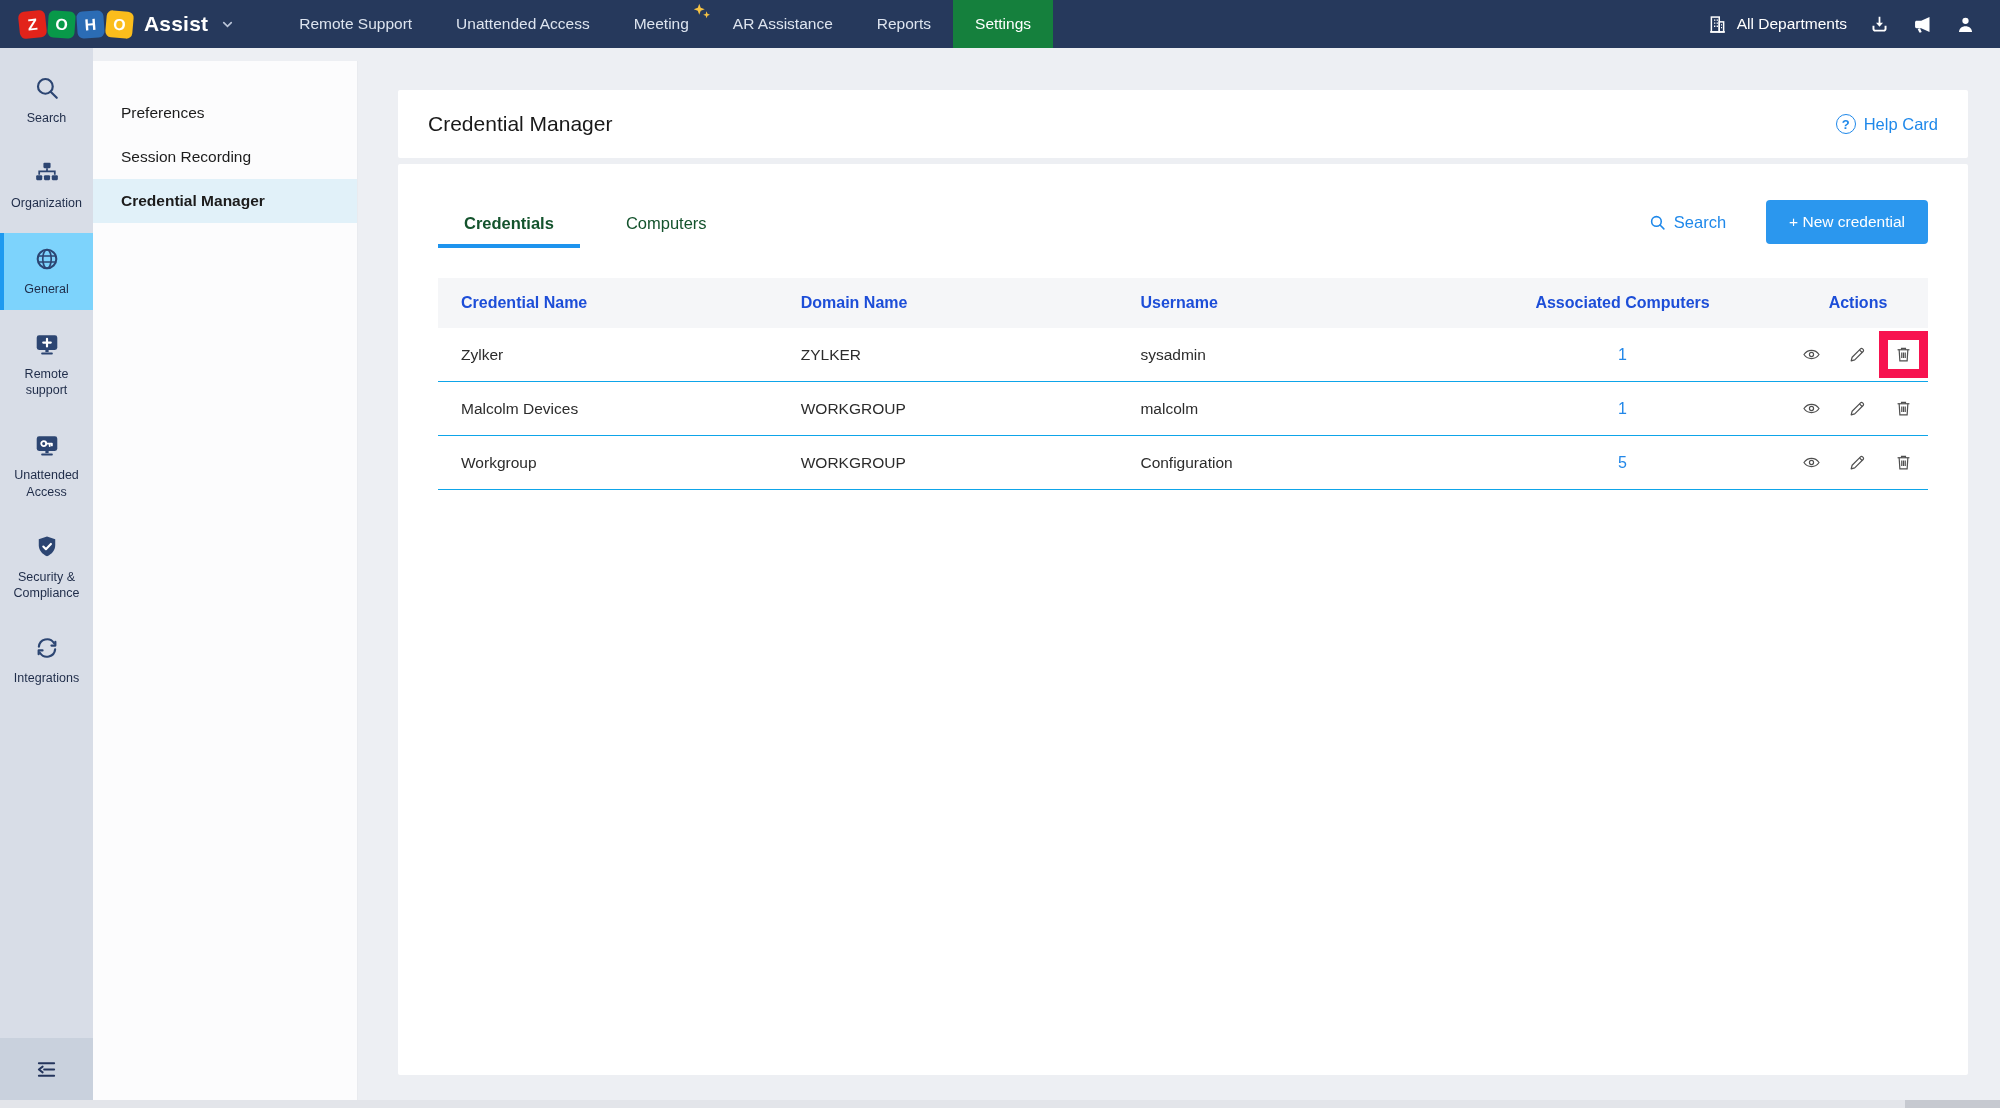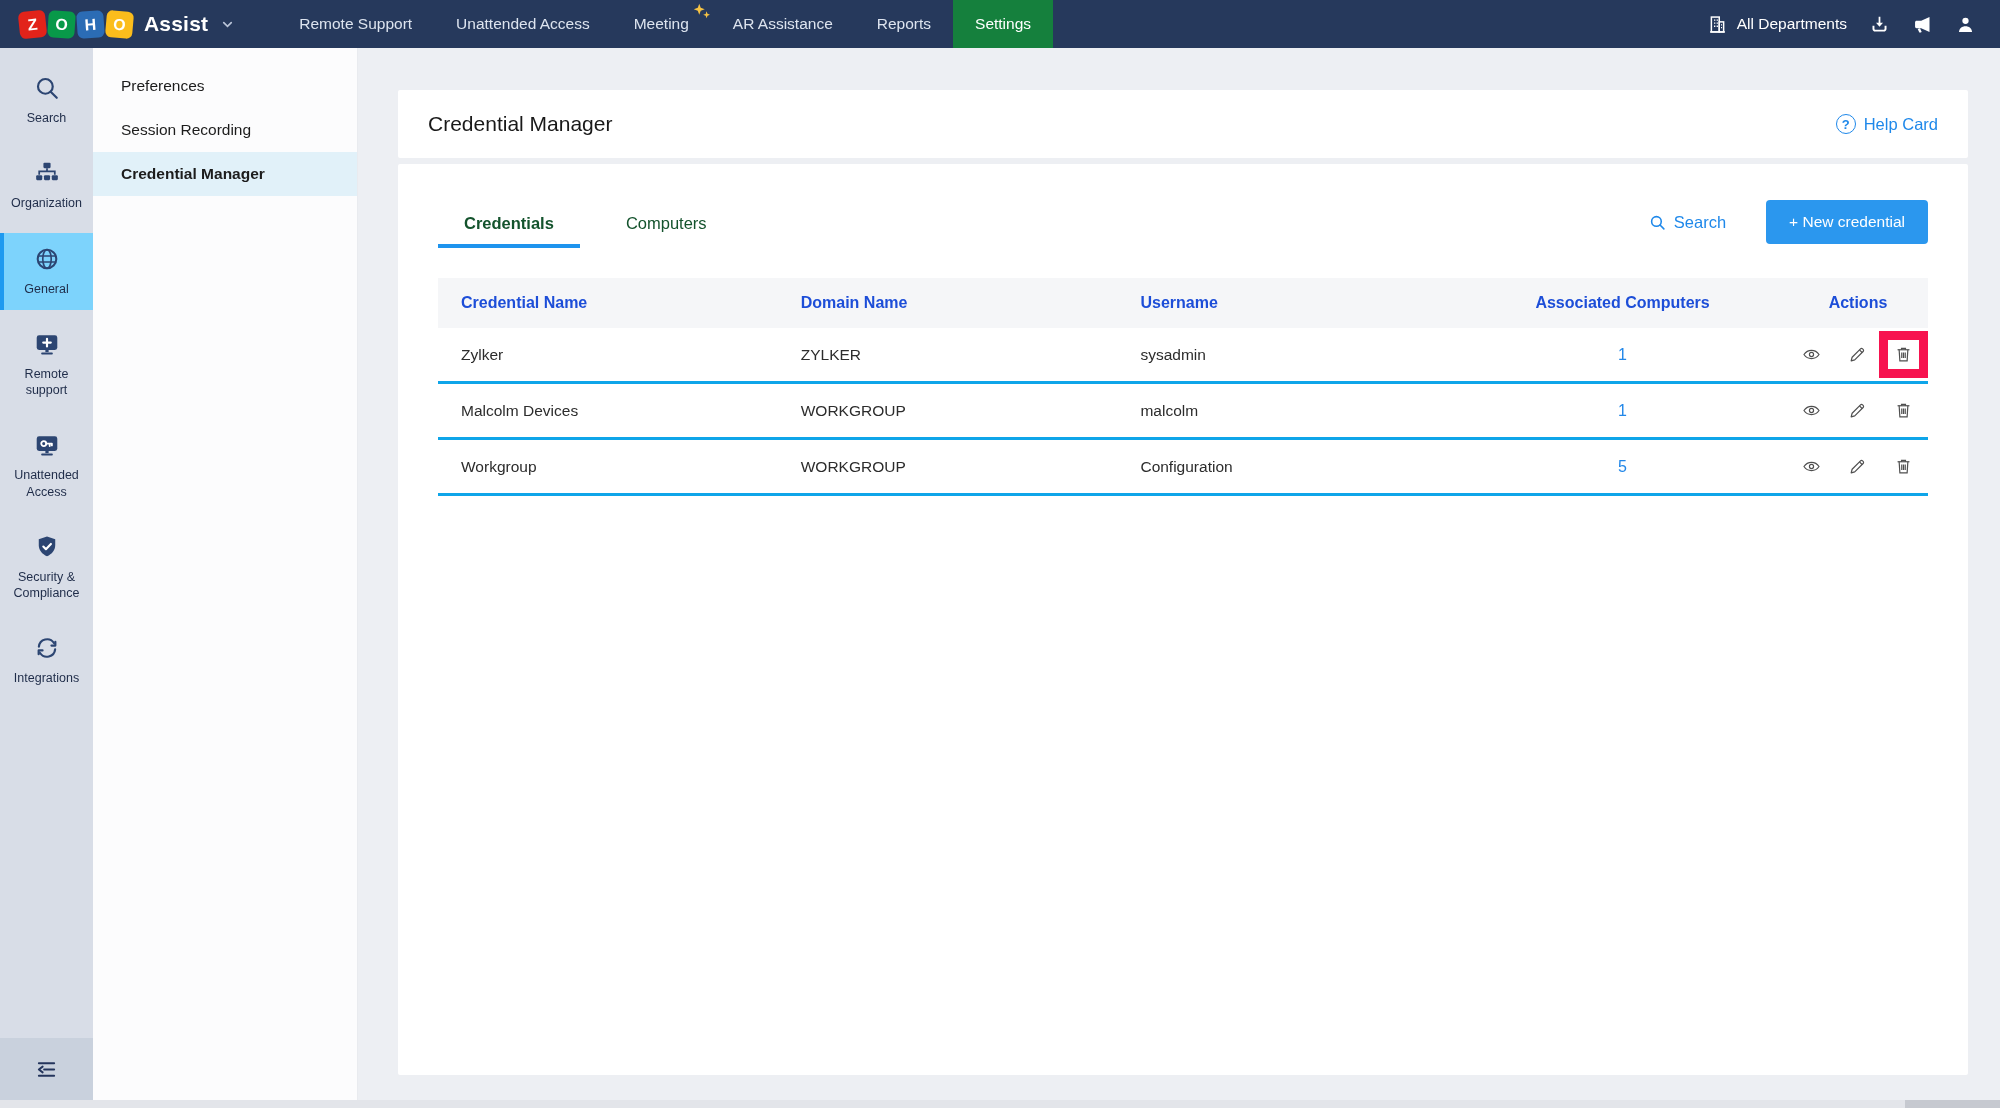--- a/index.html
+++ b/index.html
@@ -28,21 +28,21 @@
   .dept { display:flex; align-items:center; gap:9px; font-size:15.5px; cursor:pointer; }
   .nav-right svg { width:21px; height:21px; color:#fff; cursor:pointer; flex:none; }
   
   .iconbar { position:absolute; left:0; top:48px; bottom:8px; width:93px; background:#d8dde7; display:flex; flex-direction:column; padding-top:14px; }
   .sbitem { display:flex; flex-direction:column; align-items:center; gap:9px; padding:13px 3px; margin-bottom:8px; color:#1f2c49; font-size:12.5px; line-height:1.3; text-align:center; cursor:pointer; border-left:4px solid transparent; padding-right:7px; }
   .sbitem svg { width:26px; height:26px; color:#2c4572; flex:none; }
   .sbitem.active { background:#7dd3fc; border-left-color:#1e9af0; }
   .sb-collapse { margin-top:auto; height:62px; background:#c9d1dd; display:flex; align-items:center; justify-content:center; color:#24355c; cursor:pointer; }
   .sb-collapse svg { width:23px; height:23px; }
   
-  .submenu { position:absolute; left:93px; top:34px; bottom:8px; width:265px; background:#fcfcfd; border-right:1px solid #e9ebef; padding-top:30px; }
+  .submenu { position:absolute; left:93px; top:61px; bottom:8px; width:265px; background:#fcfcfd; border-right:1px solid #e9ebef; padding-top:30px; }
   .smitem { height:44px; display:flex; align-items:center; padding-left:28px; font-size:15.5px; color:#1c1c1c; cursor:pointer; }
   .smitem.active { background:#e1f1f9; font-weight:700; }
   
   .main { position:absolute; left:358px; top:48px; right:0; bottom:8px; background:#edeff3; display:flex; flex-direction:column; padding:42px 32px 25px 40px; }
   .header-card { background:#fff; height:68px; flex:none; display:flex; align-items:center; justify-content:space-between; padding:0 30px; border-radius:2px; }
   .page-title { font-size:21px; font-weight:500; color:#191919; }
   .helpcard { display:flex; align-items:center; gap:8px; color:#1e88ea; font-size:16.5px; cursor:pointer; text-decoration:none; }
   .qmark { width:20px; height:20px; border:1.6px solid #1e88ea; border-radius:50%; display:inline-flex; align-items:center; justify-content:center; font-size:13px; font-weight:700; }
   .content-card { background:#fff; margin-top:6px; flex:1; border-radius:2px; padding:36px 40px; overflow:hidden; }
   .toolbar { display:flex; justify-content:space-between; align-items:flex-end; margin-bottom:30px; }
@@ -50,21 +50,21 @@
   .tab { padding:0 26px 11px; font-size:16.5px; color:#14532d; cursor:pointer; border-bottom:4px solid transparent; }
   .tab.active { font-weight:700; border-bottom-color:#1e94ee; }
   .controls { display:flex; align-items:center; gap:40px; padding-bottom:4px; }
   .searchlink { display:flex; align-items:center; gap:8px; color:#1e88ea; font-size:16.5px; cursor:pointer; text-decoration:none; }
   .searchlink svg { width:17px; height:17px; }
   .newcred { background:#2b97ee; color:#fff; border:none; border-radius:4px; padding:13px 23px; font-size:15.5px; font-family:inherit; cursor:pointer; }
   
   table { width:100%; border-collapse:collapse; table-layout:fixed; }
   thead th { background:#f5f6f8; height:50px; font-size:16px; font-weight:700; color:#1d4ed8; text-align:left; padding-left:23px; }
   thead th.center { text-align:center; padding-left:0; }
-  tbody td { height:53px; border-bottom:3px solid #0ea5e9; font-size:15.5px; color:#2c2c2c; padding-left:23px; }
+  tbody td { height:53px; border-bottom:1px solid #0ea5e9; font-size:15.5px; color:#2c2c2c; padding-left:23px; }
   tbody td.center { text-align:center; padding-left:0; }
   .complink { color:#2287e8; font-size:16px; text-decoration:none; cursor:pointer; }
   .actions { display:flex; align-items:center; justify-content:center; gap:27px; height:53px; }
   .actions svg { width:19px; height:19px; color:#4f4f4f; cursor:pointer; flex:none; }
   .hlbox { border:9px solid #f7134f; background:#fff; padding:5px 6px; display:flex; align-items:center; justify-content:center; margin:0 -15px; }
   
   .bottombar { position:absolute; left:0; right:0; bottom:0; height:8px; background:#e3e5ea; }
   .bb-thumb { position:absolute; right:0; bottom:0; width:95px; height:8px; background:#c6c9d0; }
 </style>
 </head>

